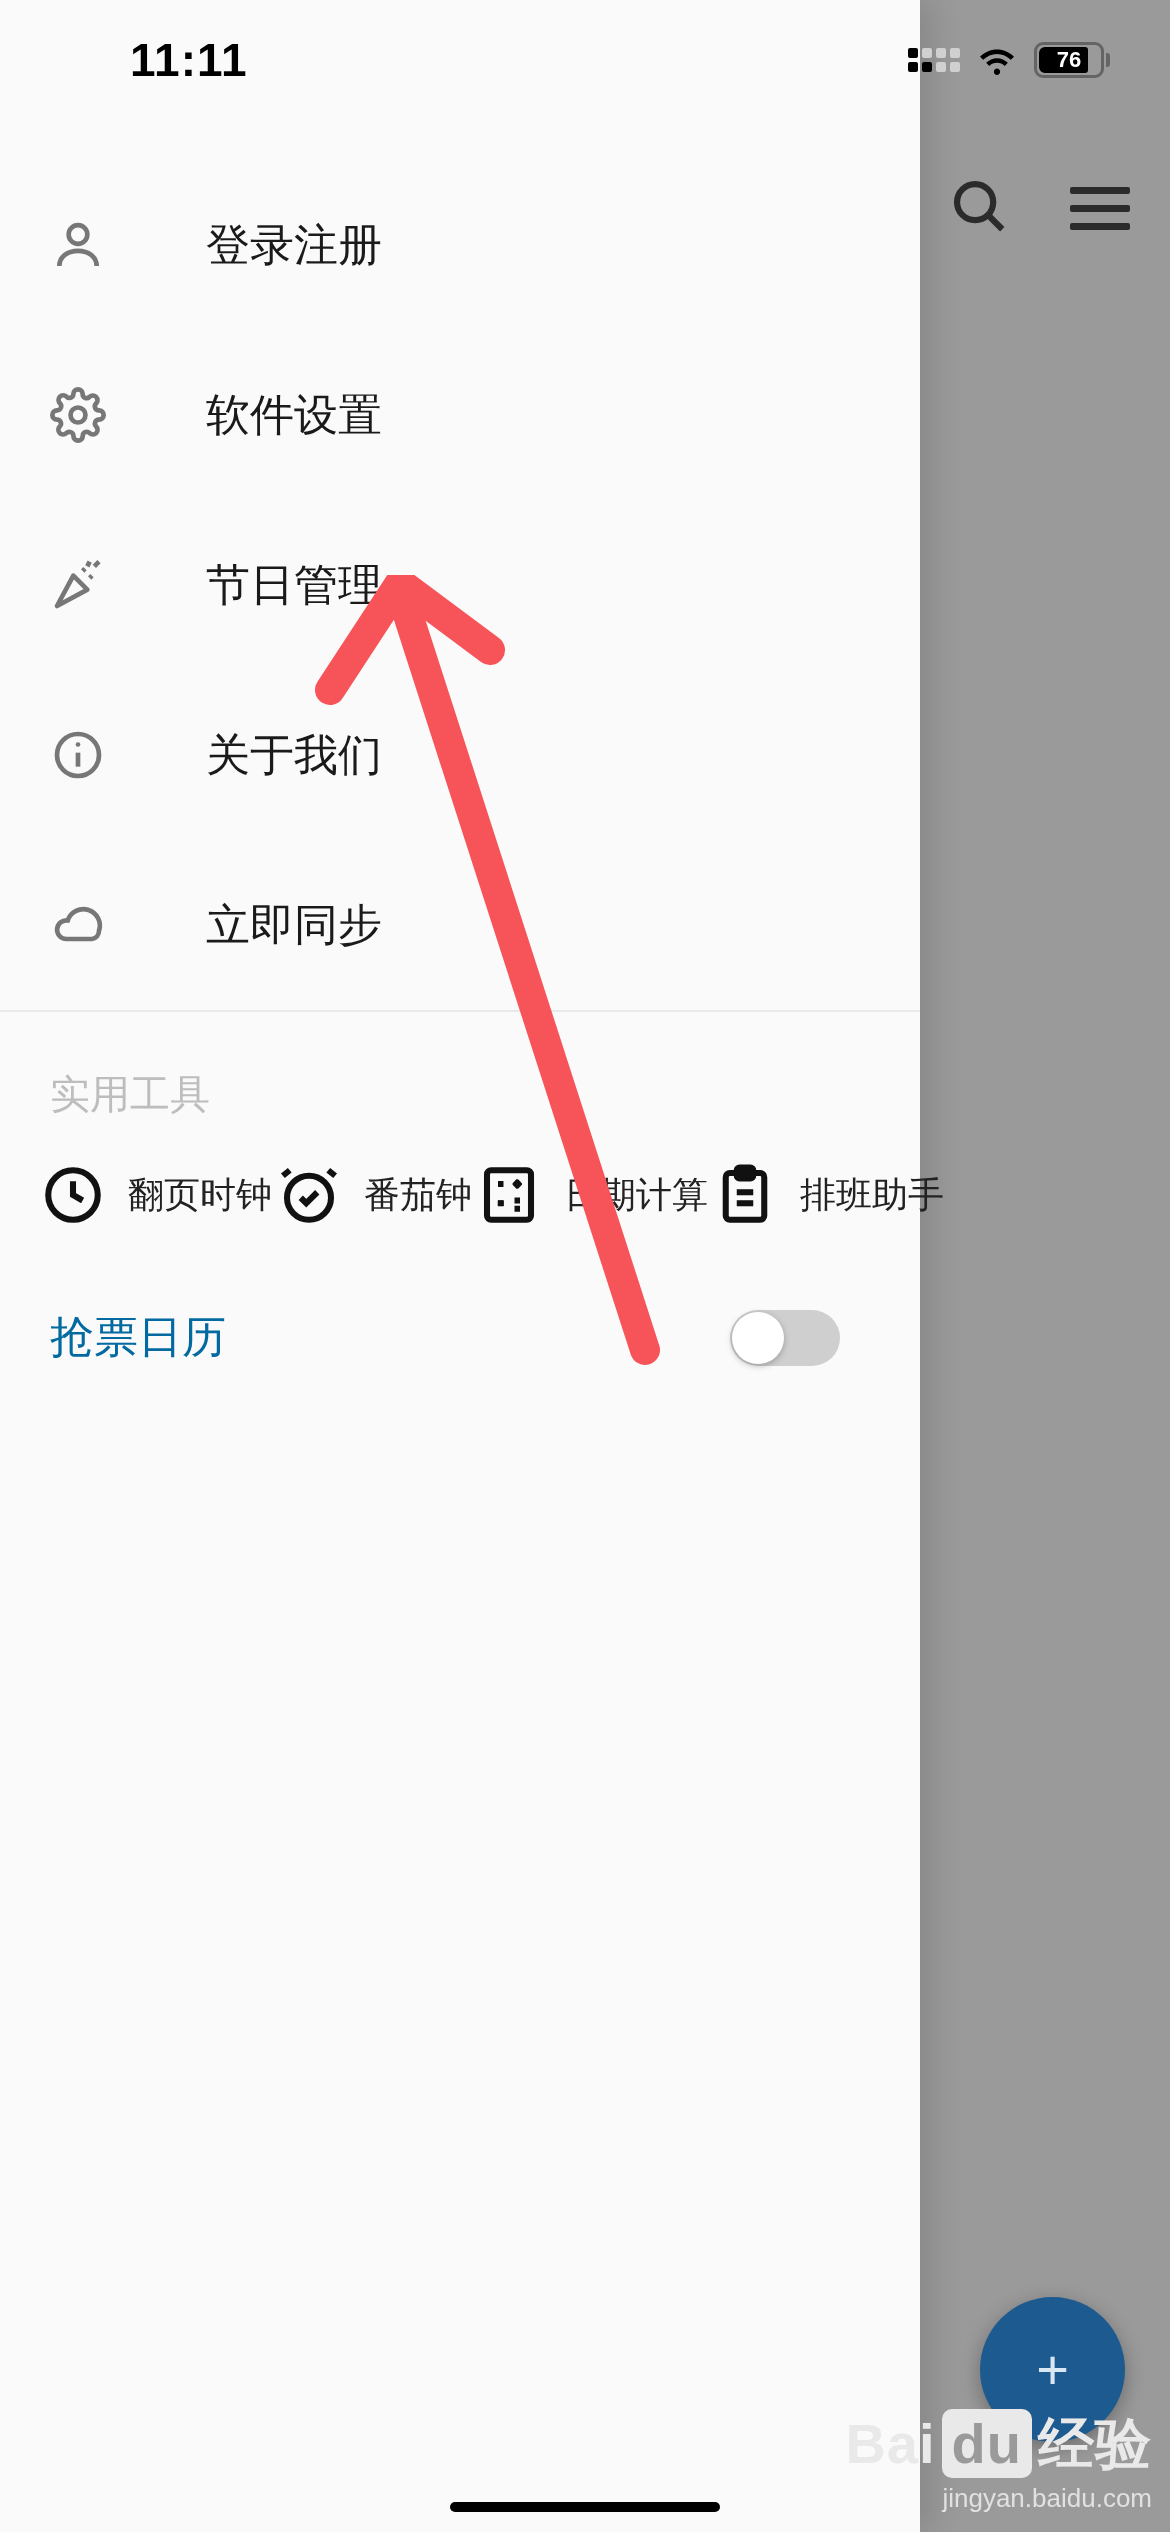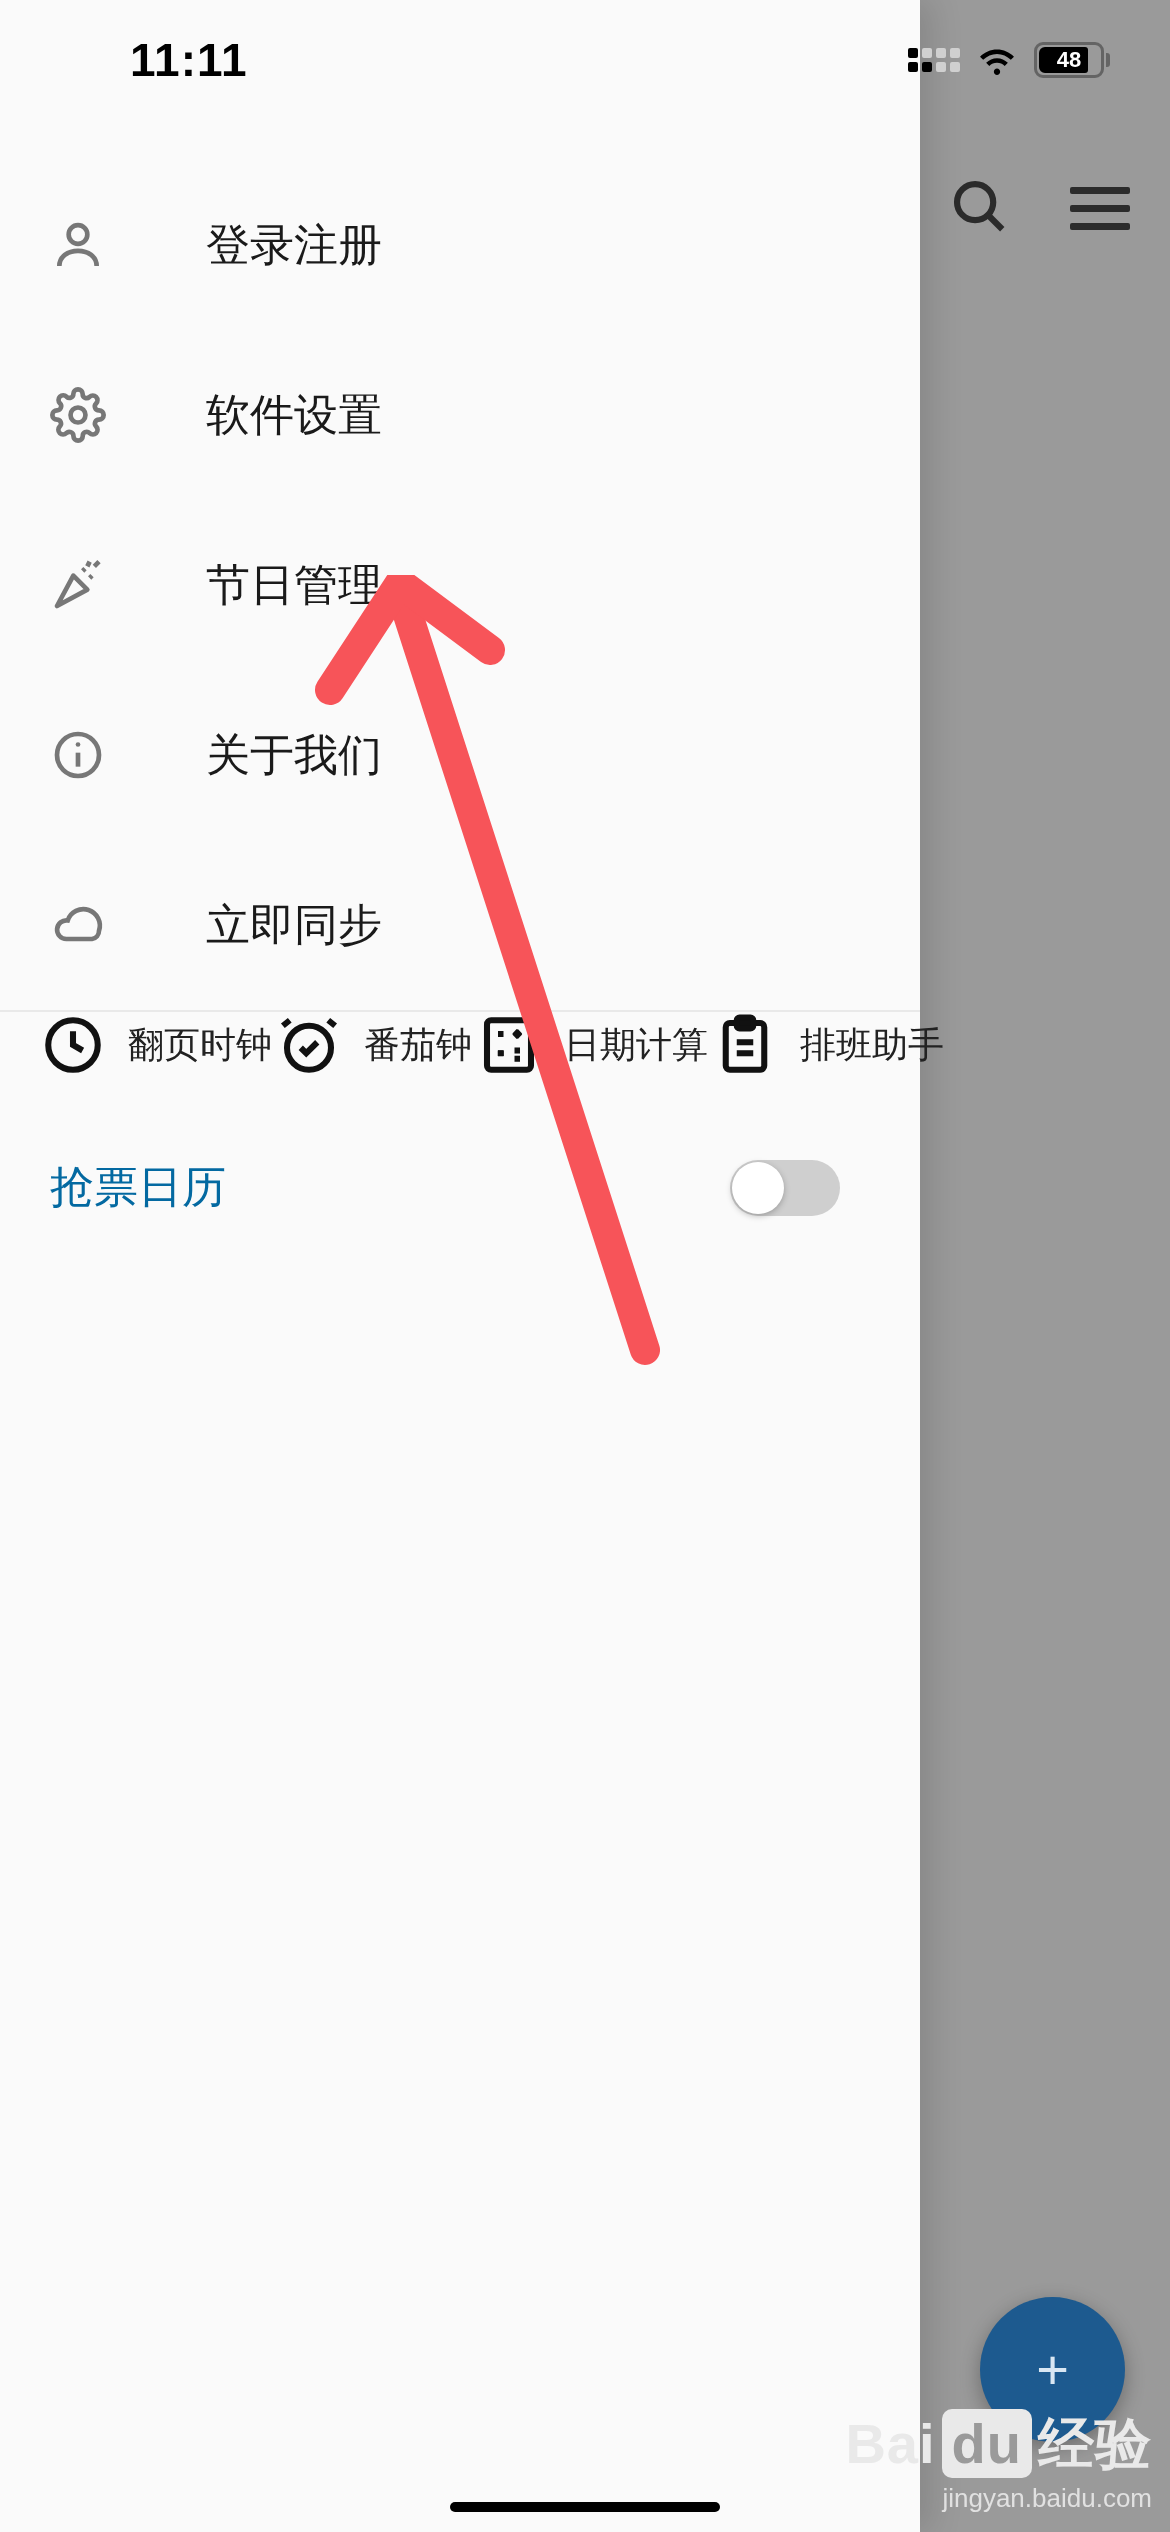--- a/index.html
+++ b/index.html
@@ -295,21 +295,21 @@
         <span></span>
     </span>
     <span class="wifi-icon">
       <svg viewBox="0 0 24 24" fill="#000">
         <path d="M12 20.5c1 0 1.8-.8 1.8-1.8s-.8-1.8-1.8-1.8-1.8.8-1.8 1.8.8 1.8 1.8 1.8zm-4.4-5.1c1.2-1.1 2.7-1.8 4.4-1.8s3.2.7 4.4 1.8l1.8-1.8c-1.7-1.6-3.8-2.6-6.2-2.6s-4.5 1-6.2 2.6l1.8 1.8zm-3.5-3.5c2.1-2 4.9-3.3 7.9-3.3s5.8 1.3 7.9 3.3l1.8-1.8C19.1 7.5 15.7 6 12 6s-7.1 1.5-9.7 4.1l1.8 1.8z"></path>
       </svg>
     </span>
     <div class="battery">
       <div class="battery-body">
         <div class="battery-fill"></div>
-        <span class="battery-text">48</span>
+        <span class="battery-text">76</span>
       </div>
       <div class="battery-tip"></div>
     </div>
   </div>
 </div>
 
 <div class="drawer">
   <div class="menu-list">
 
     <div class="menu-item">
@@ -359,20 +359,21 @@
           <path d="M18 18H7a4 4 0 1 1 .6-7.96A6 6 0 1 1 21 14.5 3.5 3.5 0 0 1 18 18z"></path>
         </svg>
       </span>
       <span class="menu-label">立即同步</span>
     </div>
 
   </div>
 
   <div class="divider"></div>
 
+  <div class="tools-title">实用工具</div>
 
   <div class="tools-grid">
     <div class="tool">
       <span class="tool-icon">
         <svg viewBox="0 0 24 24" fill="none" stroke="currentColor" stroke-width="2.2">
           <circle cx="12" cy="12" r="9"></circle>
           <path d="M12 7v5l3.5 2"></path>
         </svg>
       </span>
       <span class="tool-label">翻页时钟</span>

